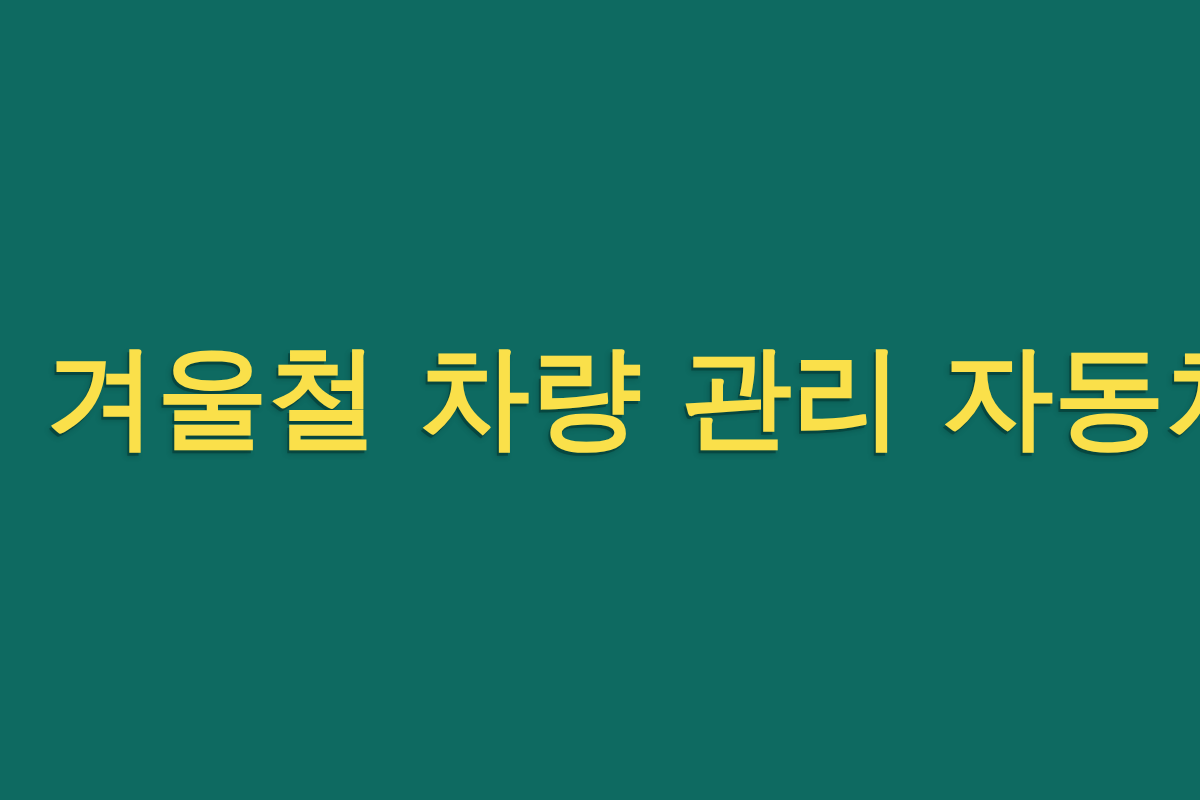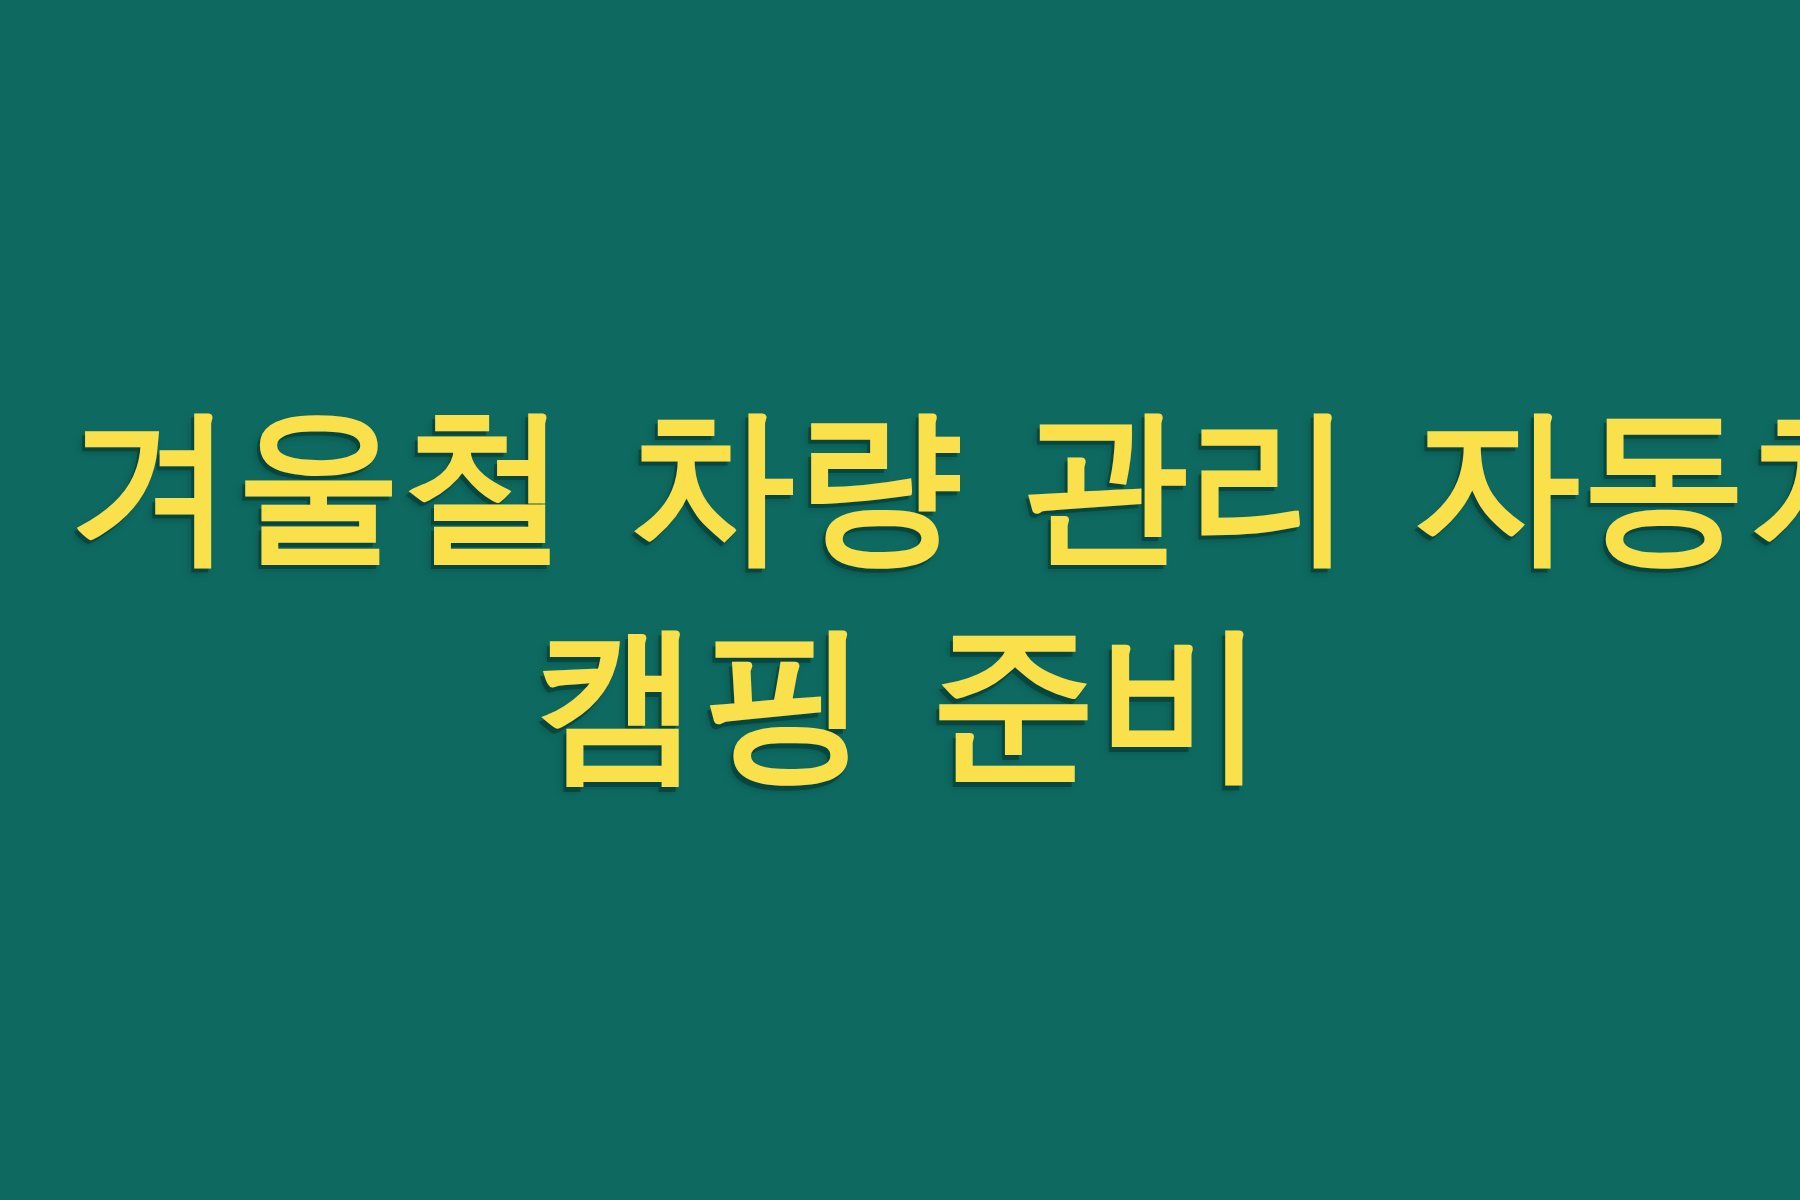--- a/index.html
+++ b/index.html
@@ -63,17 +63,16 @@
 </style>
 </head>
 <body>
 
 <div class="card">
 
   <div class="title-block">
 
     <span class="title-line title-line--primary">겨울철 차량 관리 자동차</span>
 
-    <span class="title-line title-line--secondary">캠핑 준비</span>
 
   </div>
 
 </div>
 
 </body></html>

